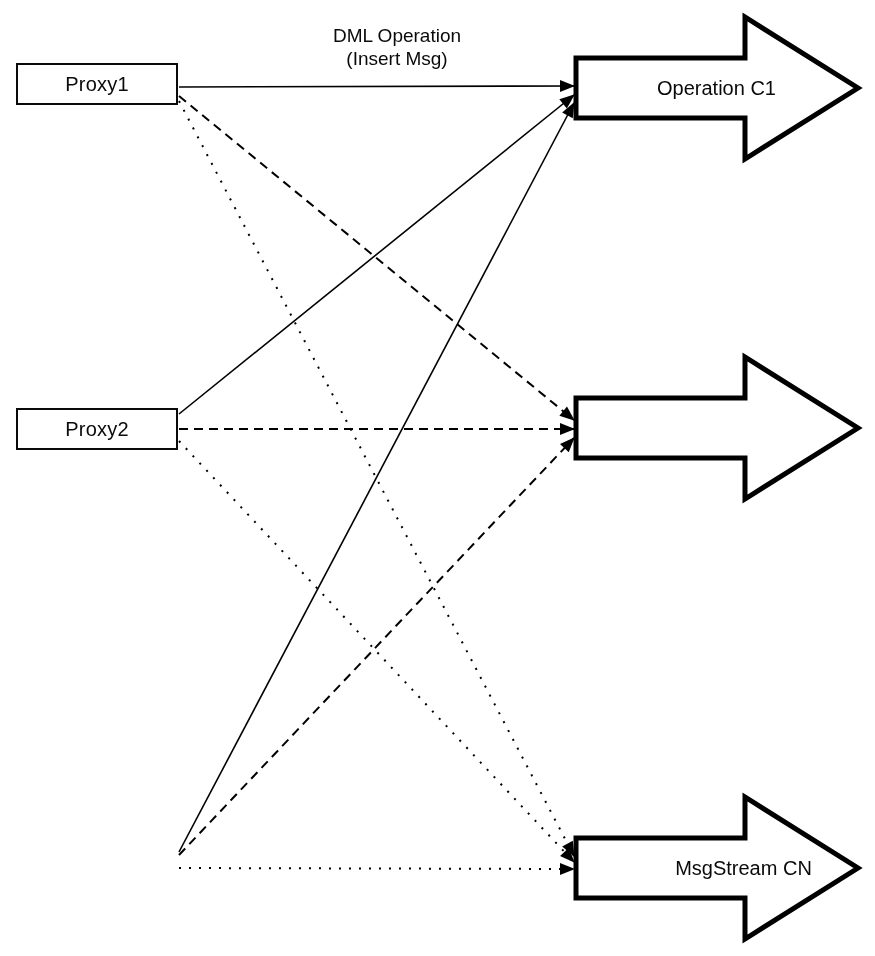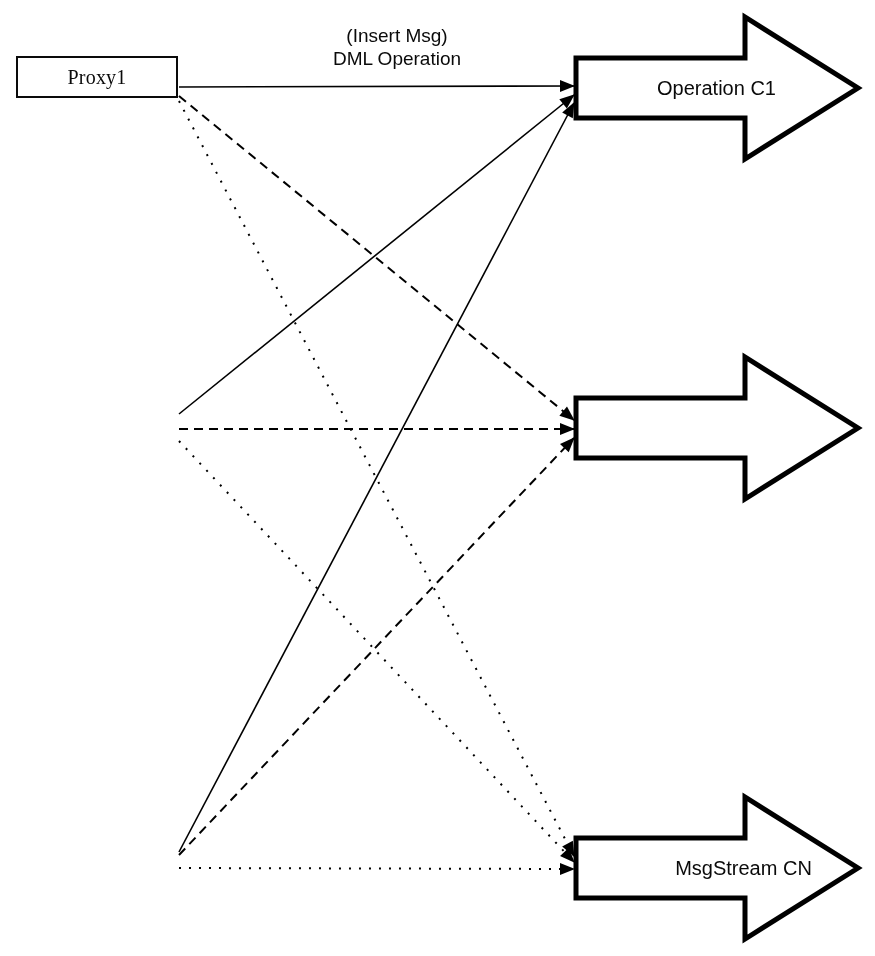--- a/index.html
+++ b/index.html
@@ -83,24 +83,27 @@
     <line class="edge-dashed" x1="179" y1="96" x2="574" y2="420" marker-end="url(#ah)"></line>
     <line class="edge-dashed" x1="179" y1="429" x2="574" y2="429" marker-end="url(#ah)"></line>
     <line class="edge-dashed" x1="179" y1="855" x2="574" y2="438" marker-end="url(#ah)"></line>
 
     <line class="edge-dotted" x1="179" y1="101" x2="574" y2="856" marker-end="url(#ah)"></line>
     <line class="edge-dotted" x1="179" y1="441" x2="574" y2="862" marker-end="url(#ah)"></line>
     <line class="edge-dotted" x1="179" y1="868" x2="574" y2="869" marker-end="url(#ah)"></line>
   </svg>
 
   <div class="edge-annotation">
+    <div>DML Operation</div>
     <div>(Insert Msg)</div>
-    <div>DML Operation</div>
   </div>
 
-  <div class="proxy-box" style="top:56px;font-family:Liberation Serif, serif;">
+  <div class="proxy-box" style="top:63px;">
     <span>Proxy1</span>
+  </div>
+  <div class="proxy-box" style="top:408px;">
+    <span>Proxy2</span>
   </div>
 
   <div class="stream-label" style="top:73px;">Operation C1</div>
   <div class="stream-label" style="top:853px;padding-left:27px;">MsgStream CN</div>
 
 </div>
 
 </body></html>

